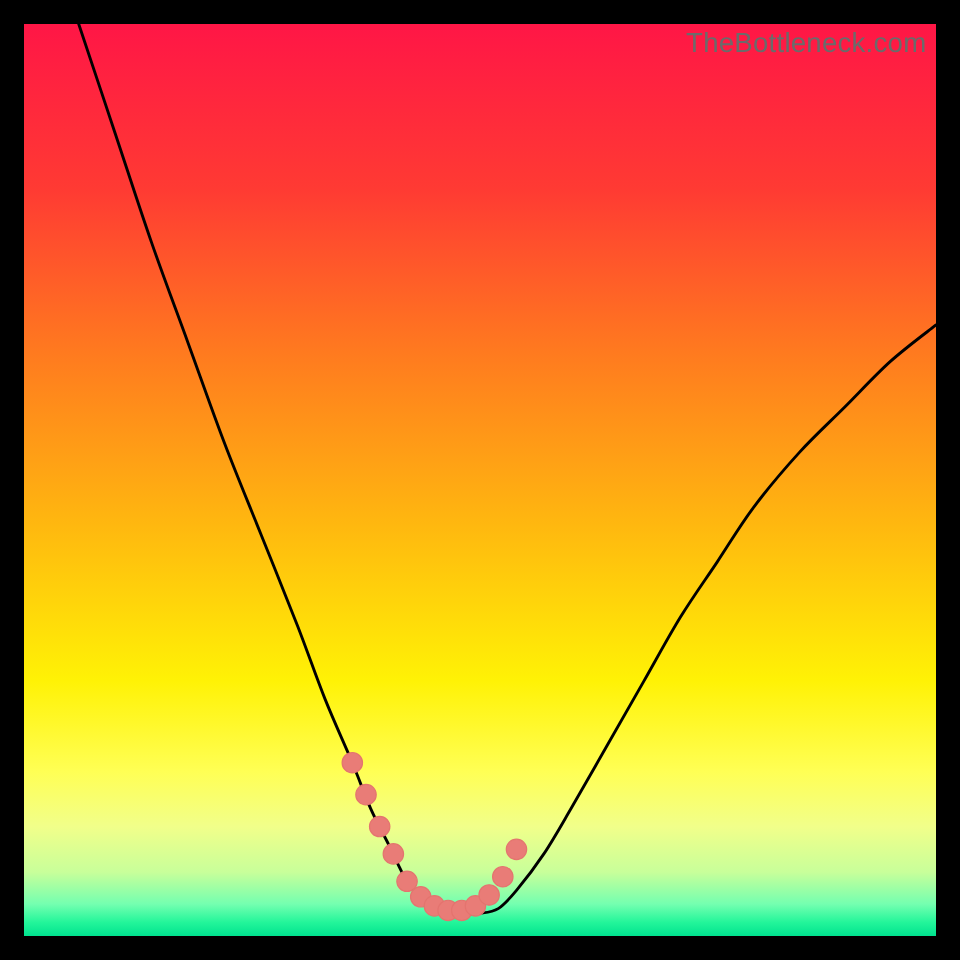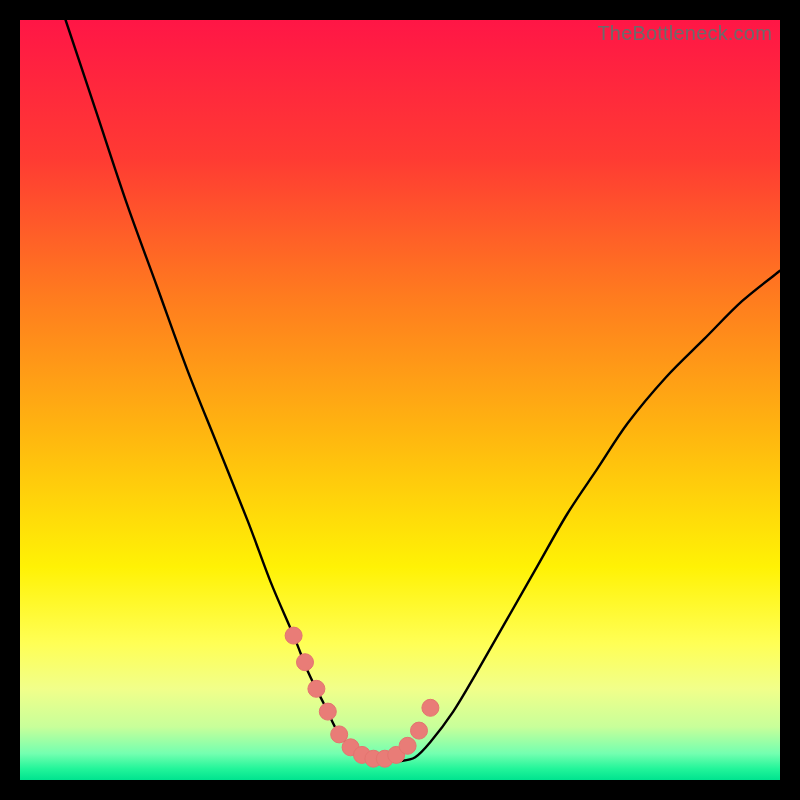--- a/index.html
+++ b/index.html
@@ -29,21 +29,21 @@
     left: 0;
     top: 0;
     width: 100%;
     height: 100%;
   }
   .watermark {
     position: absolute;
     top: 2px;
     right: 8px;
     font-family: Arial, Helvetica, sans-serif;
-    font-size: 20px;
+    font-size: 23px;
     color: #6b6b6b;
     letter-spacing: 0.2px;
   }
   svg.curves {
     position: absolute;
     left: 0;
     top: 0;
     width: 100%;
     height: 100%;
   }

